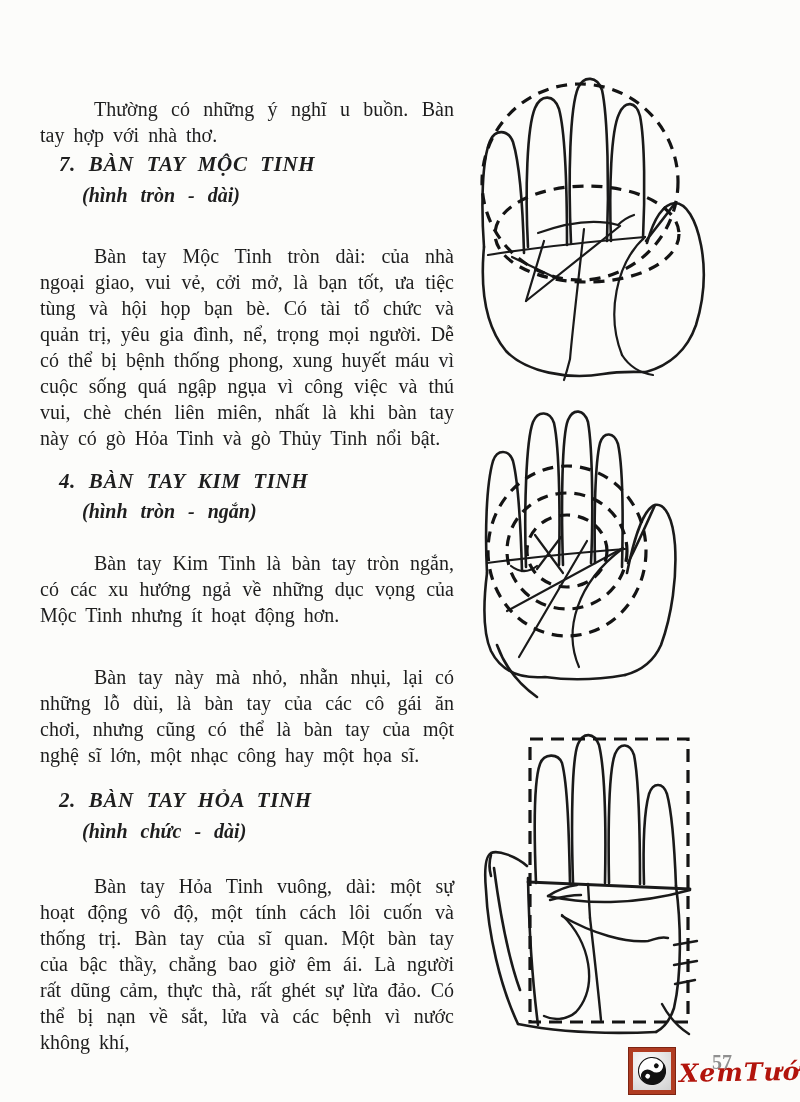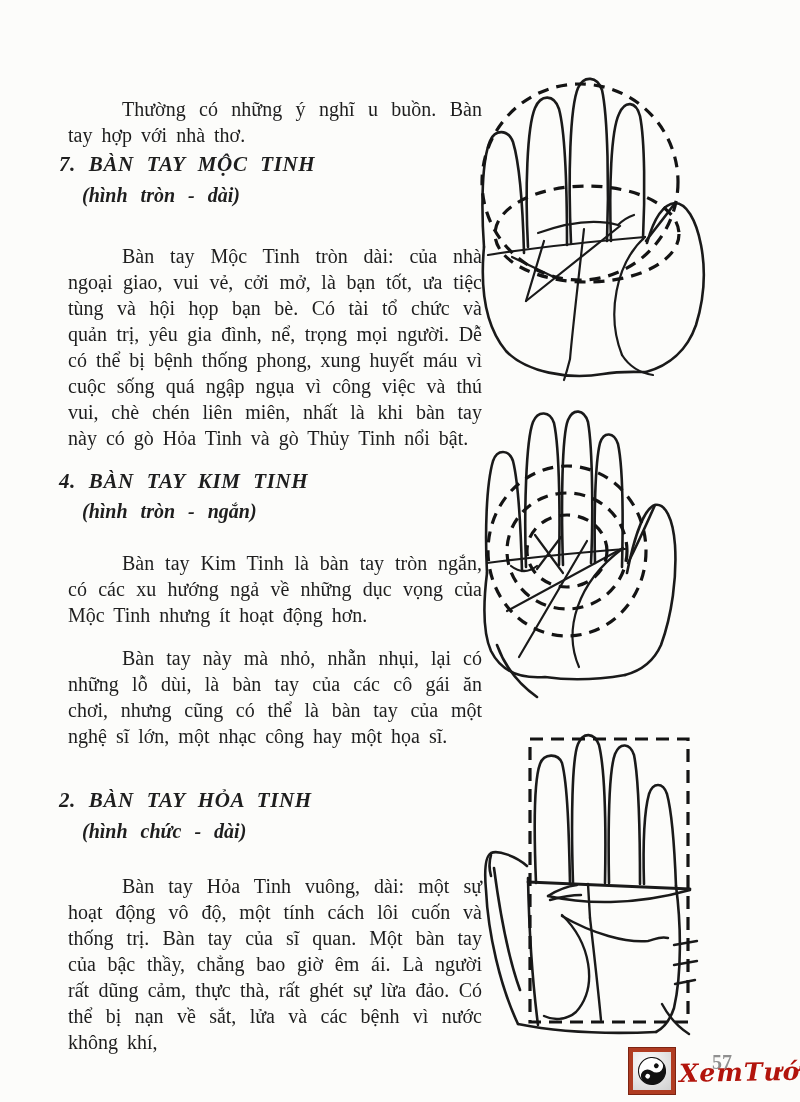--- a/index.html
+++ b/index.html
@@ -6,21 +6,21 @@
   .page{
     position:relative; width:800px; height:1102px; margin:0 auto;
     background:#fcfcfa; overflow:hidden;
     font-family:"Liberation Serif","DejaVu Serif",serif;
     color:#1e1e1e;
   }
   .para{
     position:absolute; left:40px; width:414px;
     font-size:20px; line-height:26px;
     text-align:justify; text-justify:inter-word;
-    word-spacing:4px; text-indent:54px;margin-left:28px;
+    word-spacing:4px; text-indent:54px;
   }
   .heading{
     position:absolute; left:59px;
     font-size:21px; font-weight:bold; font-style:italic;
     letter-spacing:0.6px; word-spacing:7px; white-space:nowrap;
   }
   .subheading{
     position:absolute; left:82px;
     font-size:20px; font-weight:bold; font-style:italic;
     word-spacing:8px; white-space:nowrap;
@@ -57,21 +57,21 @@
 
   <p class="para" style="top:76px">Thường có những ý nghĩ u buồn. Bàn tay hợp với nhà thơ.</p>
 
   <div class="heading" style="top:152px">7. BÀN TAY MỘC TINH</div>
   <div class="subheading" style="top:184px">(hình tròn - dài)</div>
   <p class="para" style="top:223px">Bàn tay Mộc Tinh tròn dài: của nhà ngoại giao, vui vẻ, cởi mở, là bạn tốt, ưa tiệc tùng và hội họp bạn bè. Có tài tổ chức và quản trị, yêu gia đình, nể, trọng mọi người. Dễ có thể bị bệnh thống phong, xung huyết máu vì cuộc sống quá ngập ngụa vì công việc và thú vui, chè chén liên miên, nhất là khi bàn tay này có gò Hỏa Tinh và gò Thủy Tinh nổi bật.</p>
 
   <div class="heading" style="top:469px">4. BÀN TAY KIM TINH</div>
   <div class="subheading" style="top:500px">(hình tròn - ngắn)</div>
   <p class="para" style="top:530px">Bàn tay Kim Tinh là bàn tay tròn ngắn, có các xu hướng ngả về những dục vọng của Mộc Tinh nhưng ít hoạt động hơn.</p>
-  <p class="para" style="top:625px">Bàn tay này mà nhỏ, nhẵn nhụi, lại có những lỗ dùi, là bàn tay của các cô gái ăn chơi, nhưng cũng có thể là bàn tay của một nghệ sĩ lớn, một nhạc công hay một họa sĩ.</p>
+  <p class="para" style="top:644px">Bàn tay này mà nhỏ, nhẵn nhụi, lại có những lỗ dùi, là bàn tay của các cô gái ăn chơi, nhưng cũng có thể là bàn tay của một nghệ sĩ lớn, một nhạc công hay một họa sĩ.</p>
 
   <div class="heading" style="top:788px">2. BÀN TAY HỎA TINH</div>
   <div class="subheading" style="top:820px">(hình chức - dài)</div>
   <p class="para" style="top:853px">Bàn tay Hỏa Tinh vuông, dài: một sự hoạt động vô độ, một tính cách lôi cuốn và thống trị. Bàn tay của sĩ quan. Một bàn tay của bậc thầy, chẳng bao giờ êm ái. Là người rất dũng cảm, thực thà, rất ghét sự lừa đảo. Có thể bị nạn về sắt, lửa và các bệnh vì nước không khí,</p>
 
   <svg class="figure" style="left:468px;top:75px" width="250" height="312" viewBox="0 0 250 312">
     <g fill="none" stroke="#1a1a1a" stroke-width="2.6" stroke-linecap="round" stroke-linejoin="round">
       <path d="M16,172 C13,130 14,85 22,66 C27,54 40,54 45,67 C52,90 55,140 56,178"></path>
       <path d="M60,172 C57,115 59,52 67,33 C73,19 86,19 91,34 C98,60 99,125 99,170"></path>
       <path d="M103,168 C100,100 102,32 110,13 C116,0 129,1 134,15 C140,42 141,115 139,166"></path>

